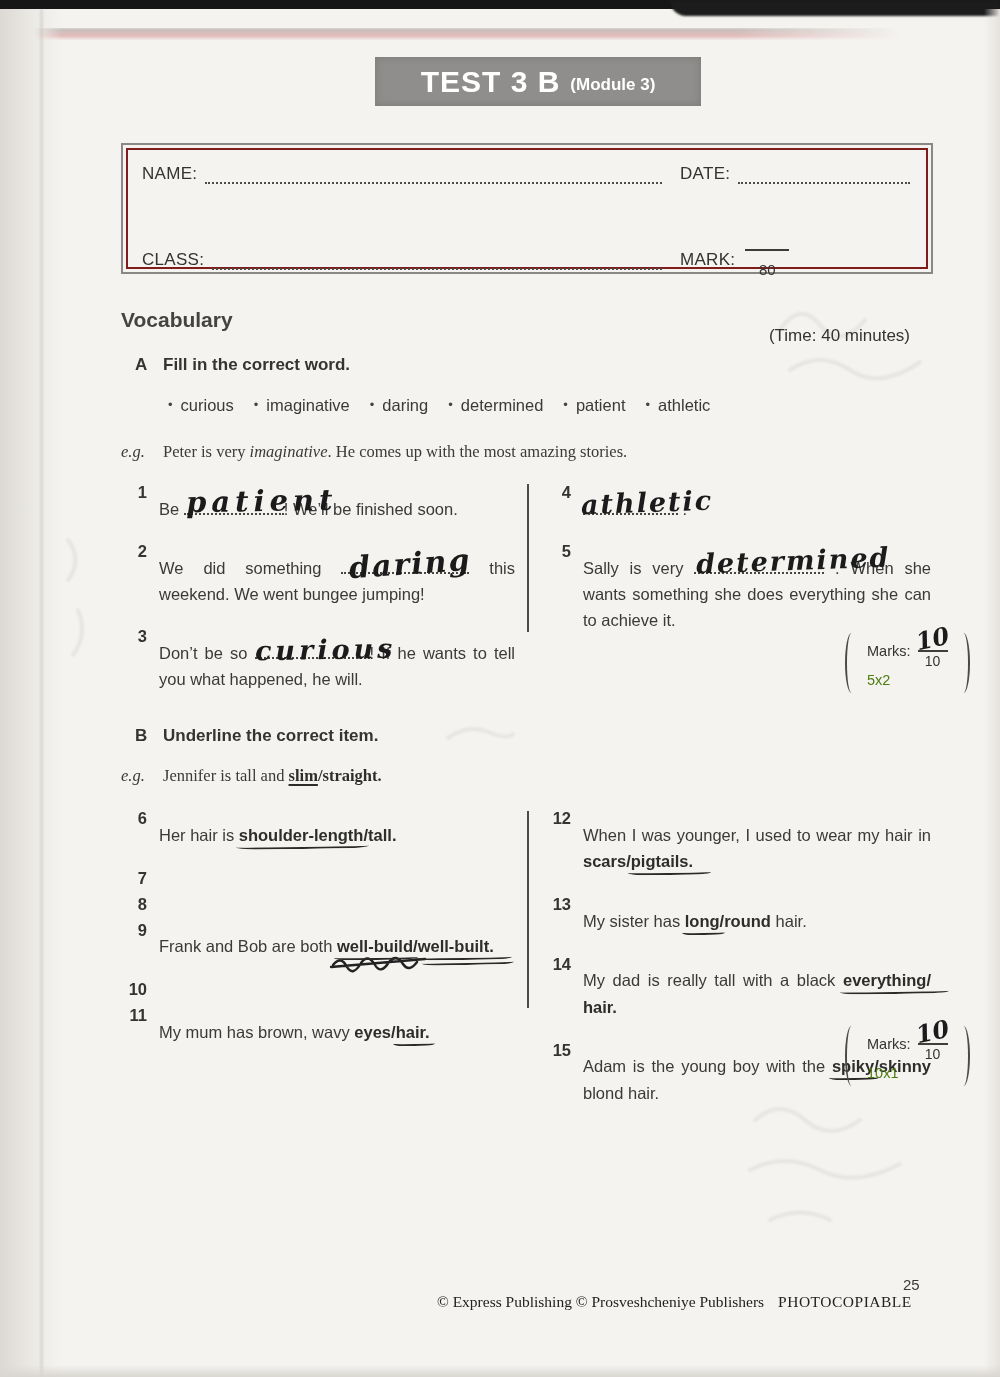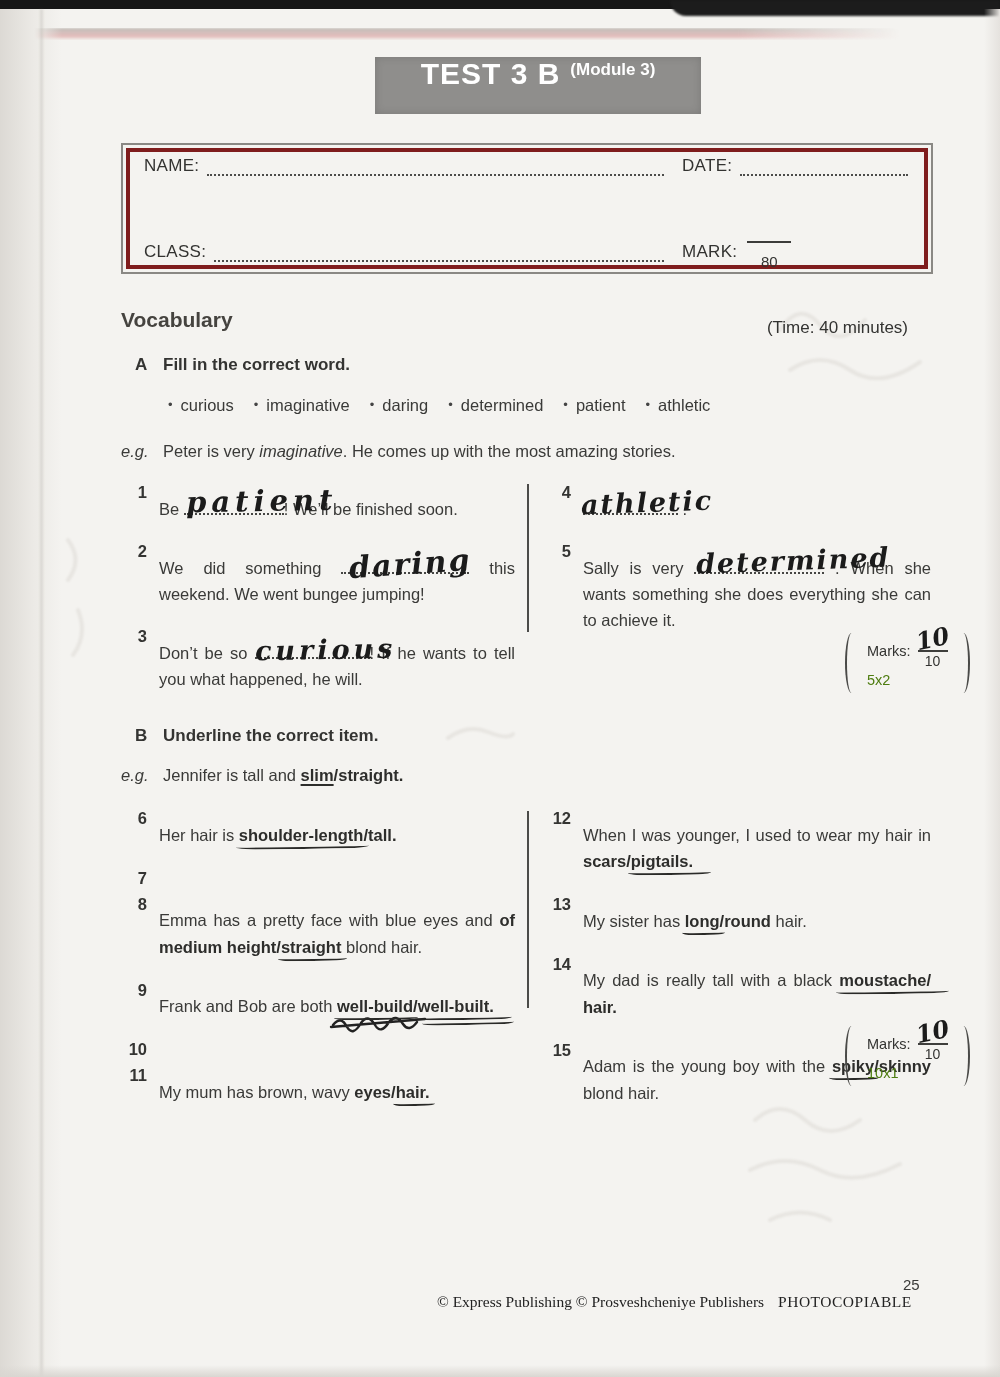--- a/index.html
+++ b/index.html
@@ -21,31 +21,31 @@
   .fold-line{position:absolute;left:40px;top:9px;bottom:0;width:3px;
     background:rgba(150,145,138,.22);filter:blur(1px);}
   .right-shade{position:absolute;right:0;top:9px;bottom:0;width:16px;
     background:linear-gradient(270deg,#e5e2de,rgba(244,243,240,0));}
   .bottom-shade{position:absolute;bottom:0;left:0;right:0;height:12px;
     background:linear-gradient(0deg,#d9d6d1,rgba(244,243,240,0));}
   .ghost{position:absolute;opacity:.09;filter:blur(1px);pointer-events:none;}
   .ghost path{fill:none;stroke:#6e6152;stroke-width:4;stroke-linecap:round;}
 
   
-  .title-bar{position:absolute;left:375px;top:57px;width:326px;height:57px;background:#8f8e8c;
-    display:flex;justify-content:center;gap:10px;color:#fff;
+  .title-bar{position:absolute;left:375px;top:57px;width:326px;height:49px;background:#8f8e8c;
+    display:flex;align-items:center;justify-content:center;gap:10px;color:#fff;
     box-shadow:inset 0 0 8px rgba(0,0,0,.15);}
   .title-main{font-size:30px;font-weight:bold;letter-spacing:1px;}
   .title-module{font-size:17px;font-weight:bold;position:relative;top:3px;}
 
   
   .info-box{position:absolute;left:121px;top:143px;width:808px;height:127px;
     border:2px solid #8a8884;background:transparent;}
-  .info-inner{position:absolute;inset:3px;border:4px solid #7f1d1d;
-    padding:4px 16px 8px 14px;display:flex;flex-direction:column;gap:44px;}
+  .info-inner{position:absolute;inset:3px;border:2px solid #7f1d1d;
+    padding:14px 16px 8px 14px;display:flex;flex-direction:column;gap:44px;}
   .info-row{display:flex;align-items:flex-end;height:30px;margin-bottom:12px;font-size:17px;color:#333331;}
   .info-left{display:flex;align-items:flex-end;width:520px;}
   .info-right{display:flex;align-items:flex-end;flex:1;margin-left:18px;}
   .lbl{white-space:nowrap;letter-spacing:.3px;}
   .dotline{border-bottom:2.3px dotted #4c4c4a;height:3px;margin-left:8px;}
   .grow{flex:1;}
   .mark-frac{display:inline-flex;flex-direction:column;align-items:center;margin-left:10px;position:relative;top:8px;}
   .mark-blank{width:44px;border-bottom:2.5px solid #3c3c3a;height:2px;}
   .mark-total{font-size:15px;margin-top:10px;color:#333331;}
   .time-row{justify-content:flex-end;margin-bottom:0;}
@@ -56,21 +56,21 @@
   .sec-letter{width:28px;flex:none;}
   .sec-head-a{left:135px;top:355px;}
   .sec-head-b{left:135px;top:726px;}
 
   
   .word-bank{position:absolute;left:168px;top:396px;display:flex;align-items:center;font-size:16.5px;color:#3a3a38;}
   .wb-bullet{font-size:13px;margin-right:8px;position:relative;top:-1px;color:#444;}
   .wb-word{margin-right:20px;}
 
   
-  .eg-line{position:absolute;left:121px;display:flex;font-size:16.5px;color:#3a3a38;}
+  .eg-line{position:absolute;left:121px;display:flex;font-size:16.5px;color:#3a3a38;font-family:Liberation Serif, serif;}
   .eg-a{top:442px;}
   .eg-b{top:766px;}
   .eg-label{width:34px;flex:none;font-style:italic;margin-right:8px;}
   .italic{font-style:italic;}
 
   
   .cols{position:absolute;left:121px;display:flex;}
   .cols-a{top:479px;}
   .cols-b{top:805px;}
   .col{width:394px;}
@@ -274,21 +274,20 @@
   <div class="col">
     <div class="item">
       <span class="num">6</span>
       <p class="txt"><span>Her hair is </span><span class="opt hand-ul">shoulder-length</span><span class="slash">/</span><span class="opt">tall.</span><span></span></p>
     </div>
     <div class="item">
       <span class="num">7</span>
     </div>
     <div class="item">
       <span class="num">8</span>
-      <p class="txt"><span>Emma has a pretty face with blue eyes and </span><span class="opt">of medium height</span><span class="slash">/</span><span class="opt hand-ul">straight</span><span> blond hair.</span></p>
     </div>
     <div class="item">
       <span class="num">9</span>
       <p class="txt"><span>Frank and Bob are both </span><span class="opt hand-ul">well-build<svg class="scribble" width="100" height="20">
               <path d="M4,12 q8,-10 14,2 q6,10 14,-4 q7,-10 14,2 q6,10 14,-3 q7,-9 14,2 q6,9 14,-2 M2,14 L96,6"></path>
             </svg></span><span class="slash">/</span><span class="opt hand-ul hand-ul2 ul-ext">well-built.</span><span></span></p>
     </div>
     <div class="item">
       <span class="num">10</span>
     </div>
@@ -301,21 +300,21 @@
     <div class="item">
       <span class="num">12</span>
       <p class="txt"><span>When I was younger, I used to wear my hair in </span><span class="opt">scars</span><span class="slash">/</span><span class="opt hand-ul ul-ext">pigtails.</span><span></span></p>
     </div>
     <div class="item">
       <span class="num">13</span>
       <p class="txt"><span>My sister has </span><span class="opt hand-ul">long</span><span class="slash">/</span><span class="opt">round</span><span> hair.</span></p>
     </div>
     <div class="item">
       <span class="num">14</span>
-      <p class="txt"><span>My dad is really tall with a black </span><span class="hand-ul ul-ext"><span class="opt">moustache</span><span class="slash">/</span></span><wbr><span class="opt">hair.</span><span></span></p>
+      <p class="txt"><span>My dad is really tall with a black </span><span class="hand-ul ul-ext"><span class="opt">everything</span><span class="slash">/</span></span><wbr><span class="opt">hair.</span><span></span></p>
     </div>
     <div class="item">
       <span class="num">15</span>
       <p class="txt"><span>Adam is the young boy with the </span><span class="opt hand-ul">spiky</span><span class="slash">/</span><span class="opt">skinny</span><span> blond hair.</span></p>
     </div>
   </div>
 </div>
 <div class="divider div-b"></div>
 
 <div class="marks marks-b">

